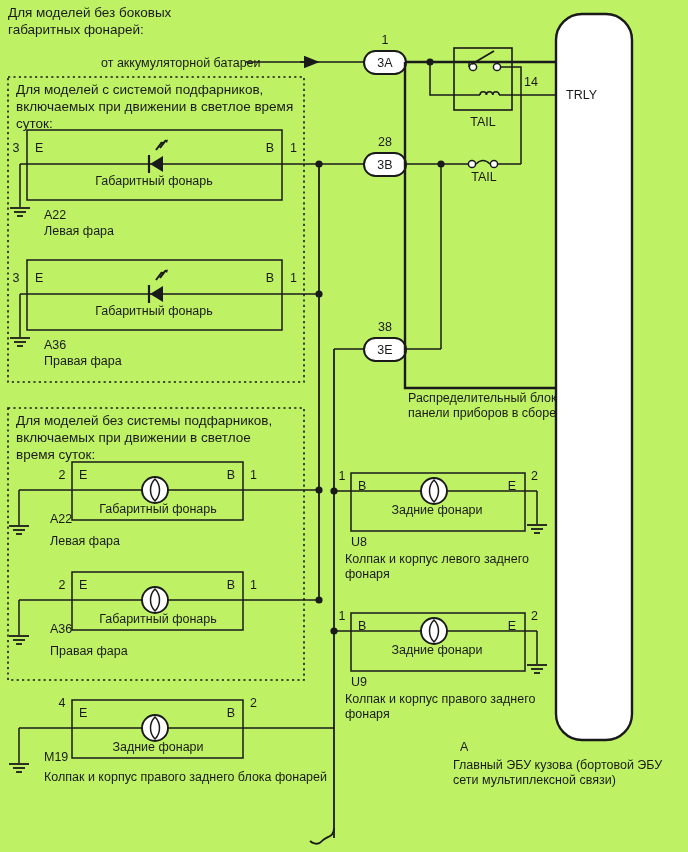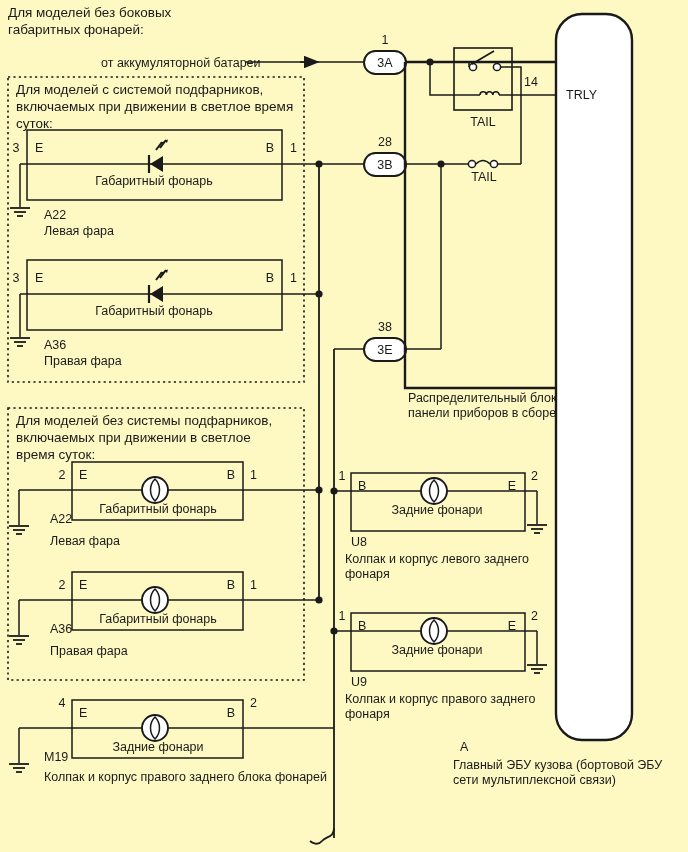--- a/index.html
+++ b/index.html
@@ -1,17 +1,17 @@
 <!DOCTYPE html>
 <html><head>
 <meta charset="utf-8">
 <style>
   html,body{margin:0;padding:0;background:#ffffff;}
   body{font-family:"Liberation Sans","DejaVu Sans",sans-serif;color:#000;}
-  #page{position:relative;width:688px;height:852px;background:#fef9c3;overflow:hidden;}
+  #page{position:relative;width:688px;height:852px;background:#bef264;overflow:hidden;}
   svg#diagram{position:absolute;left:0;top:0;width:688px;height:852px;}
   .t{font-family:"Liberation Sans","DejaVu Sans",sans-serif;fill:#1a1a1a;}
   .t12{font-size:12.5px;}
   .t13{font-size:13.5px;}
   line,path,rect,circle,polyline,polygon{shape-rendering:geometricPrecision;}
 </style>
 </head>
 <body>
 
 <div id="page">

